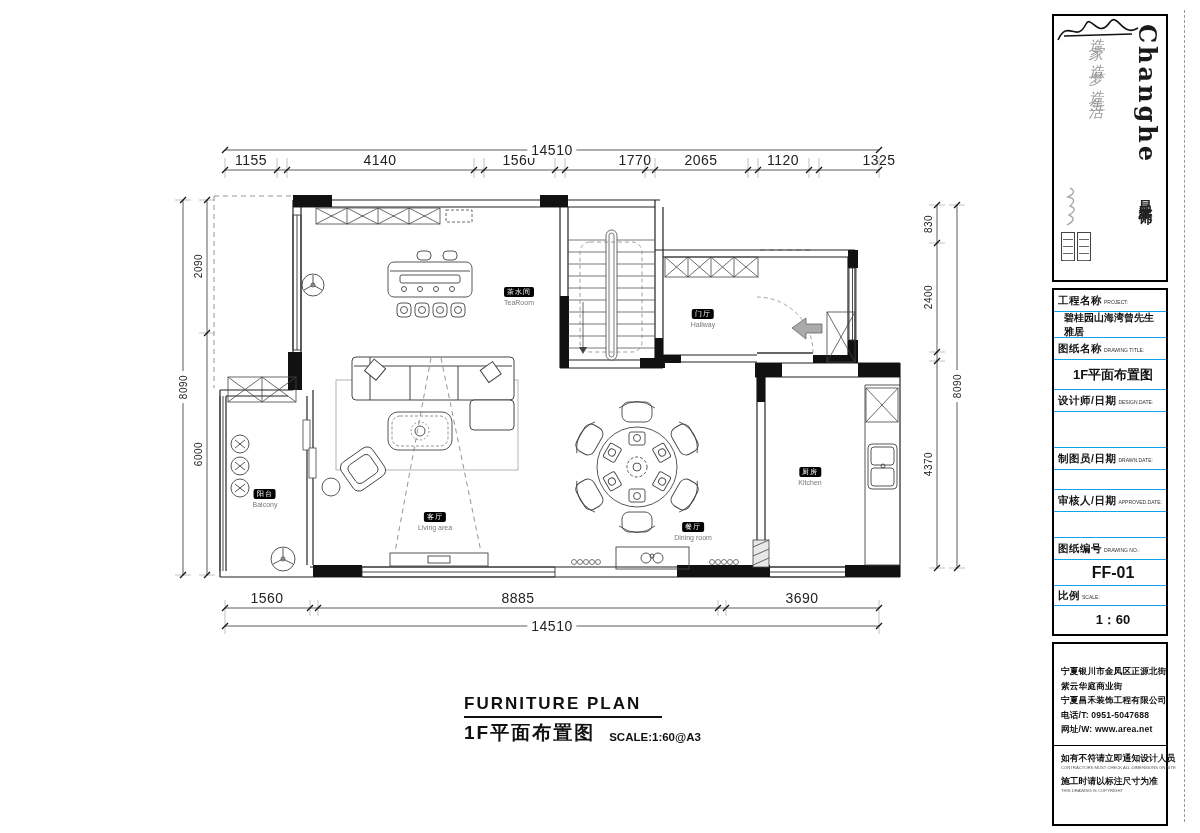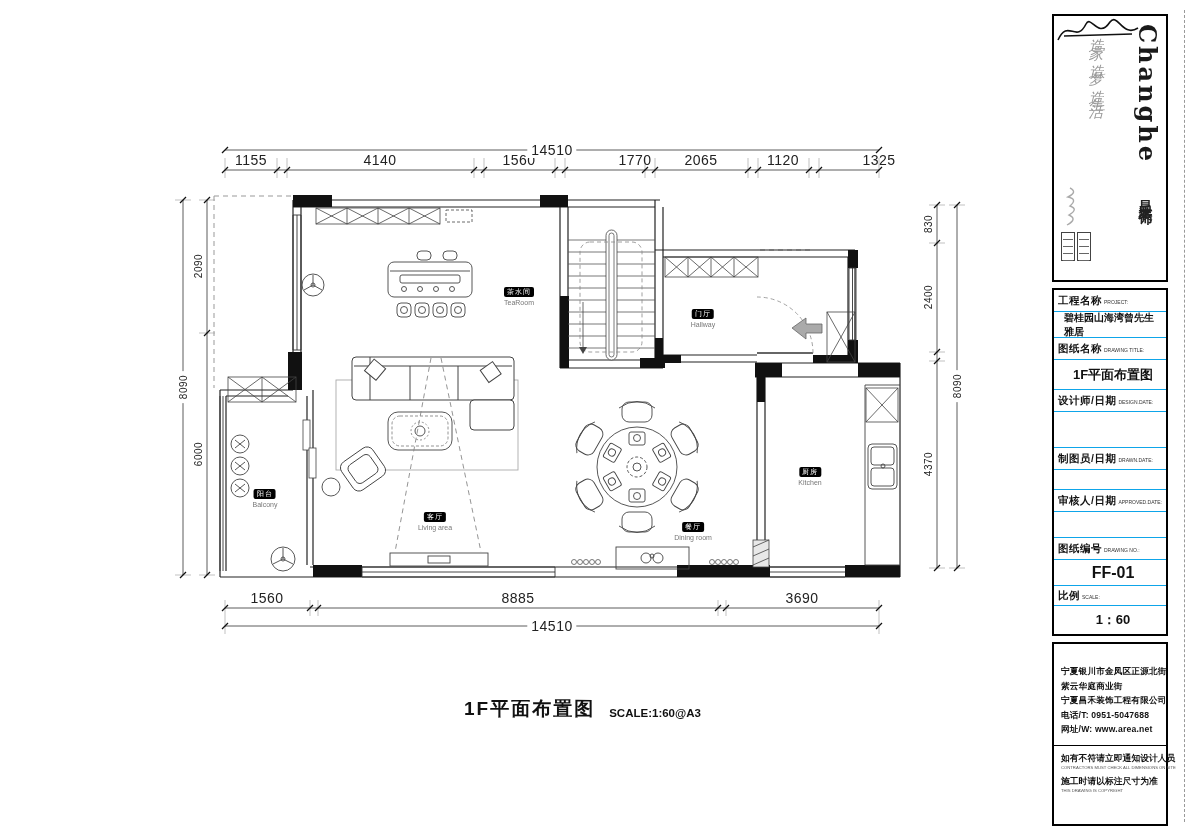--- a/index.html
+++ b/index.html
@@ -500,20 +500,21 @@
 <div class="room" style="left:435px;top:505px">
   <span class="tag">客厅</span>
   <span class="eng">Living area</span>
 </div>
 <div class="room" style="left:693px;top:515px">
   <span class="tag">餐厅</span>
   <span class="eng">Dining room</span>
 </div>
 
 <div class="plan-title">
+  <div class="pt-en">FURNITURE PLAN</div>
   <div class="pt-row">
     <span class="pt-cn">1F平面布置图</span>
     <span class="pt-scale">SCALE:1:60@A3</span>
   </div>
 </div>
 
 <div class="tb">
 
   <div class="tb-box tb-logo">
     <div class="logo-en">Changhe</div>

